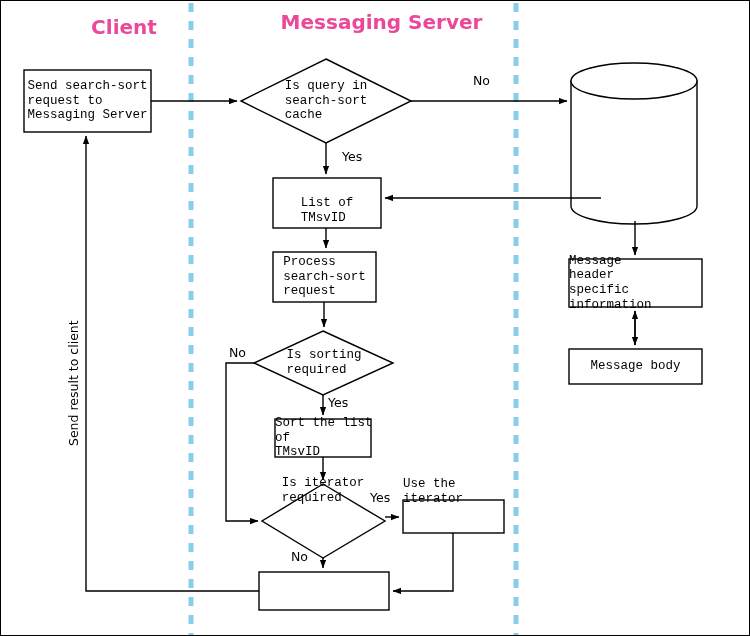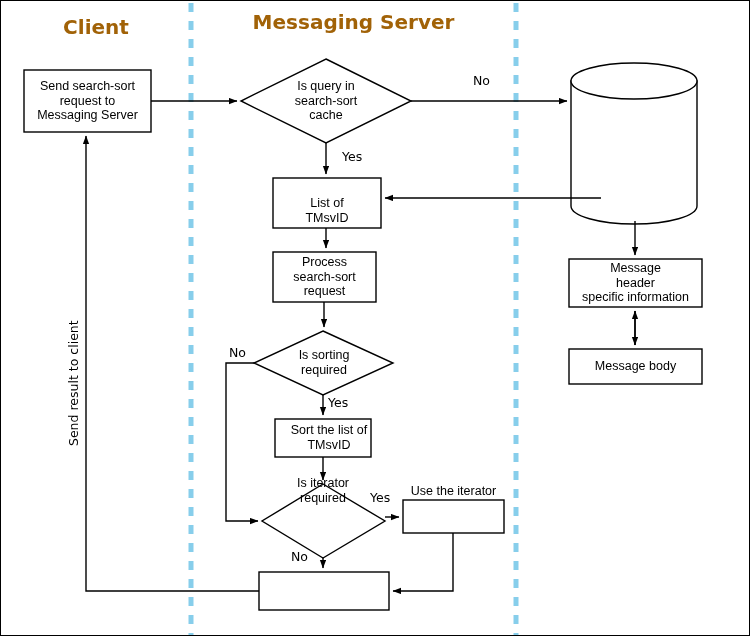--- a/index.html
+++ b/index.html
@@ -21,34 +21,34 @@
   }
   #diagram-svg {
     position: absolute;
     left: 0;
     top: 0;
     width: 750px;
     height: 636px;
   }
   .lane-title {
     position: absolute;
-    color: #a16207;
+    color: #ec4899;
     font-weight: bold;
     font-size: 20px;
     font-family: "DejaVu Sans", sans-serif;
     text-align: center;
     white-space: nowrap;
     letter-spacing: 0px;
+    padding-left: 28px;
   }
   .node-label {
     position: absolute;
     font-size: 12.5px;
-    font-family: Liberation Sans, sans-serif;
+    font-family: Liberation Mono, monospace;
     color: #000000;
-    text-align: center;
     line-height: 1.18;
     white-space: pre-line;
     display: flex;
     align-items: center;
     justify-content: center;
     pointer-events: none;
   }
   .edge-label {
     position: absolute;
     font-size: 12.5px;

